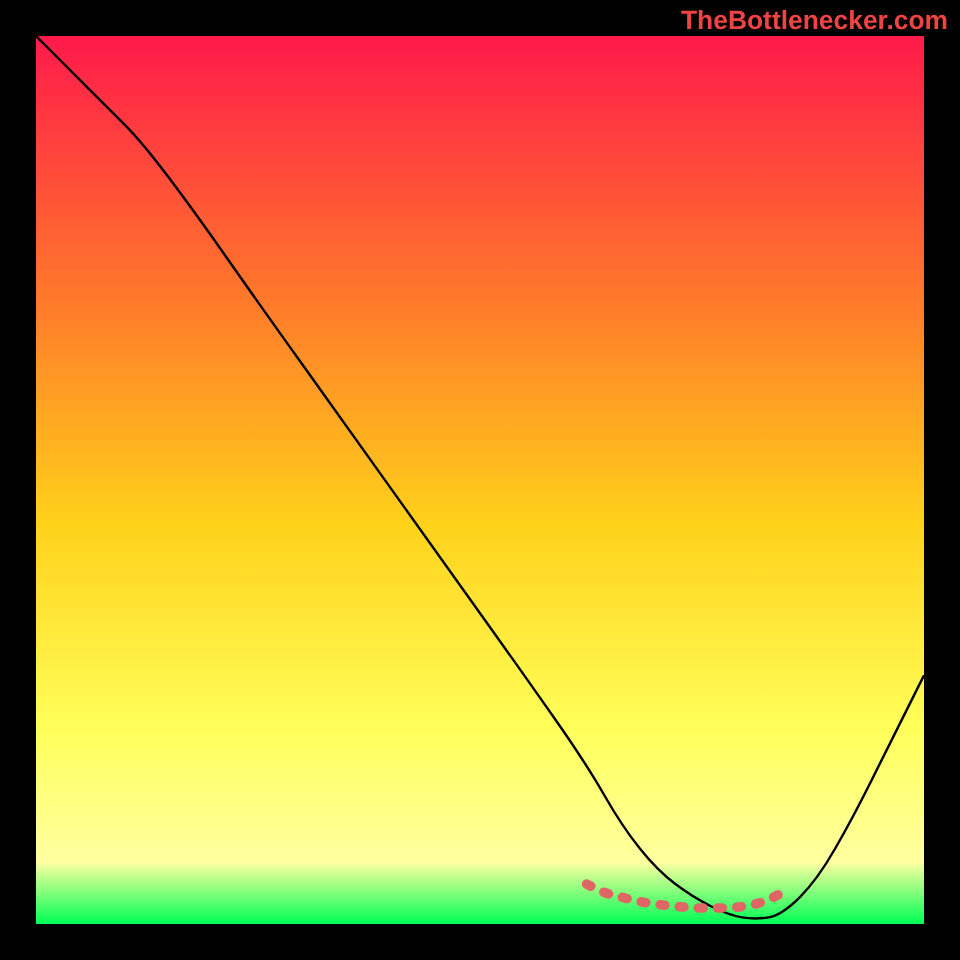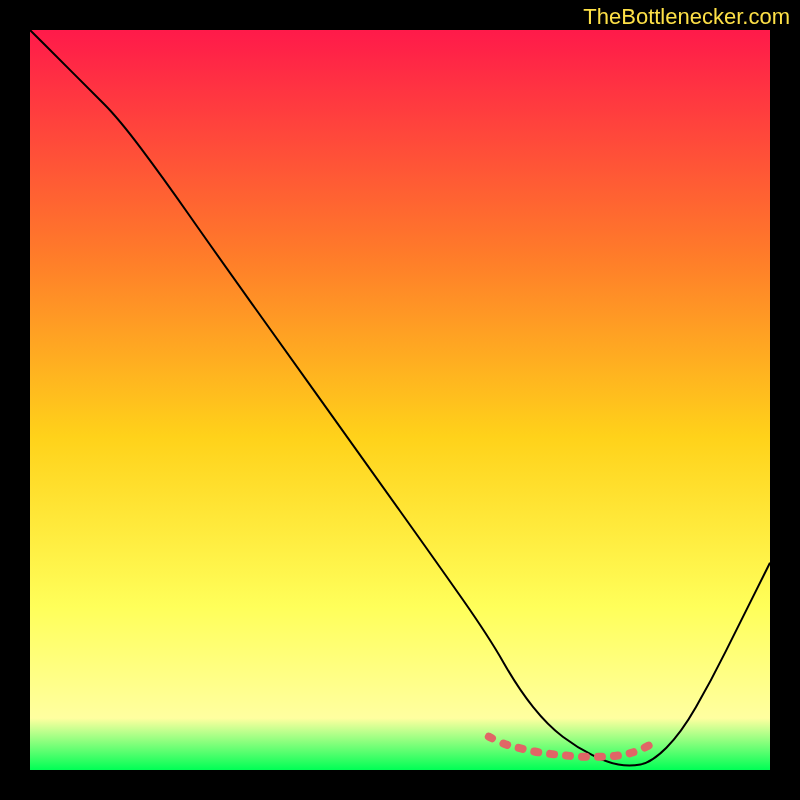--- a/index.html
+++ b/index.html
@@ -8,23 +8,23 @@
     height: 800px;
     background: #000;
     position: relative;
     font-family: Arial, sans-serif;
     overflow: hidden;
   }
   .watermark {
     position: absolute;
     top: 4px;
     right: 10px;
-    color: #fde047;
+    color: #ef4444;
     font-size: 22px;
-    font-weight: normal;
+    font-weight: bold;
     z-index: 10;
   }
   .plot-area {
     position: absolute;
     left: 30px;
     top: 30px;
     width: 740px;
     height: 740px;
   }
   .plot-area svg {

